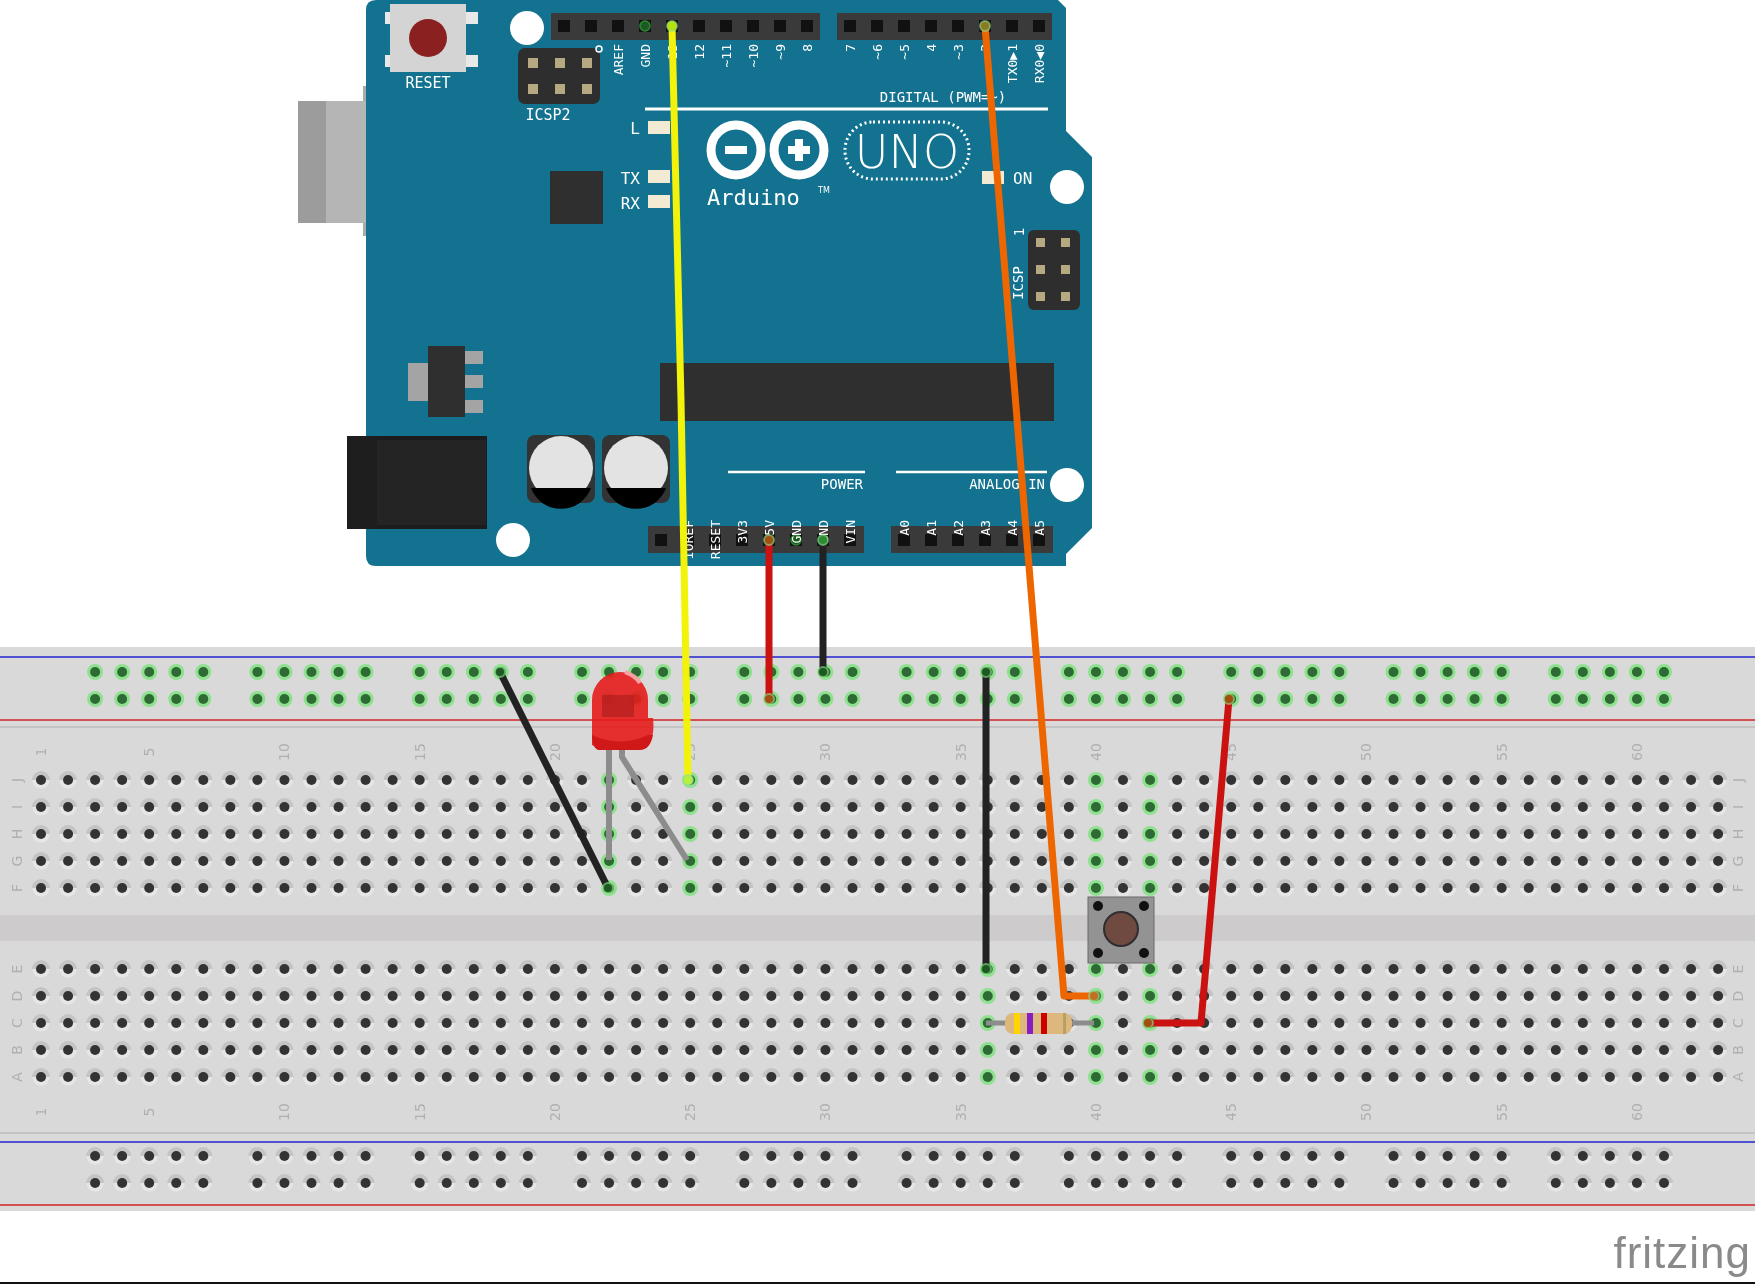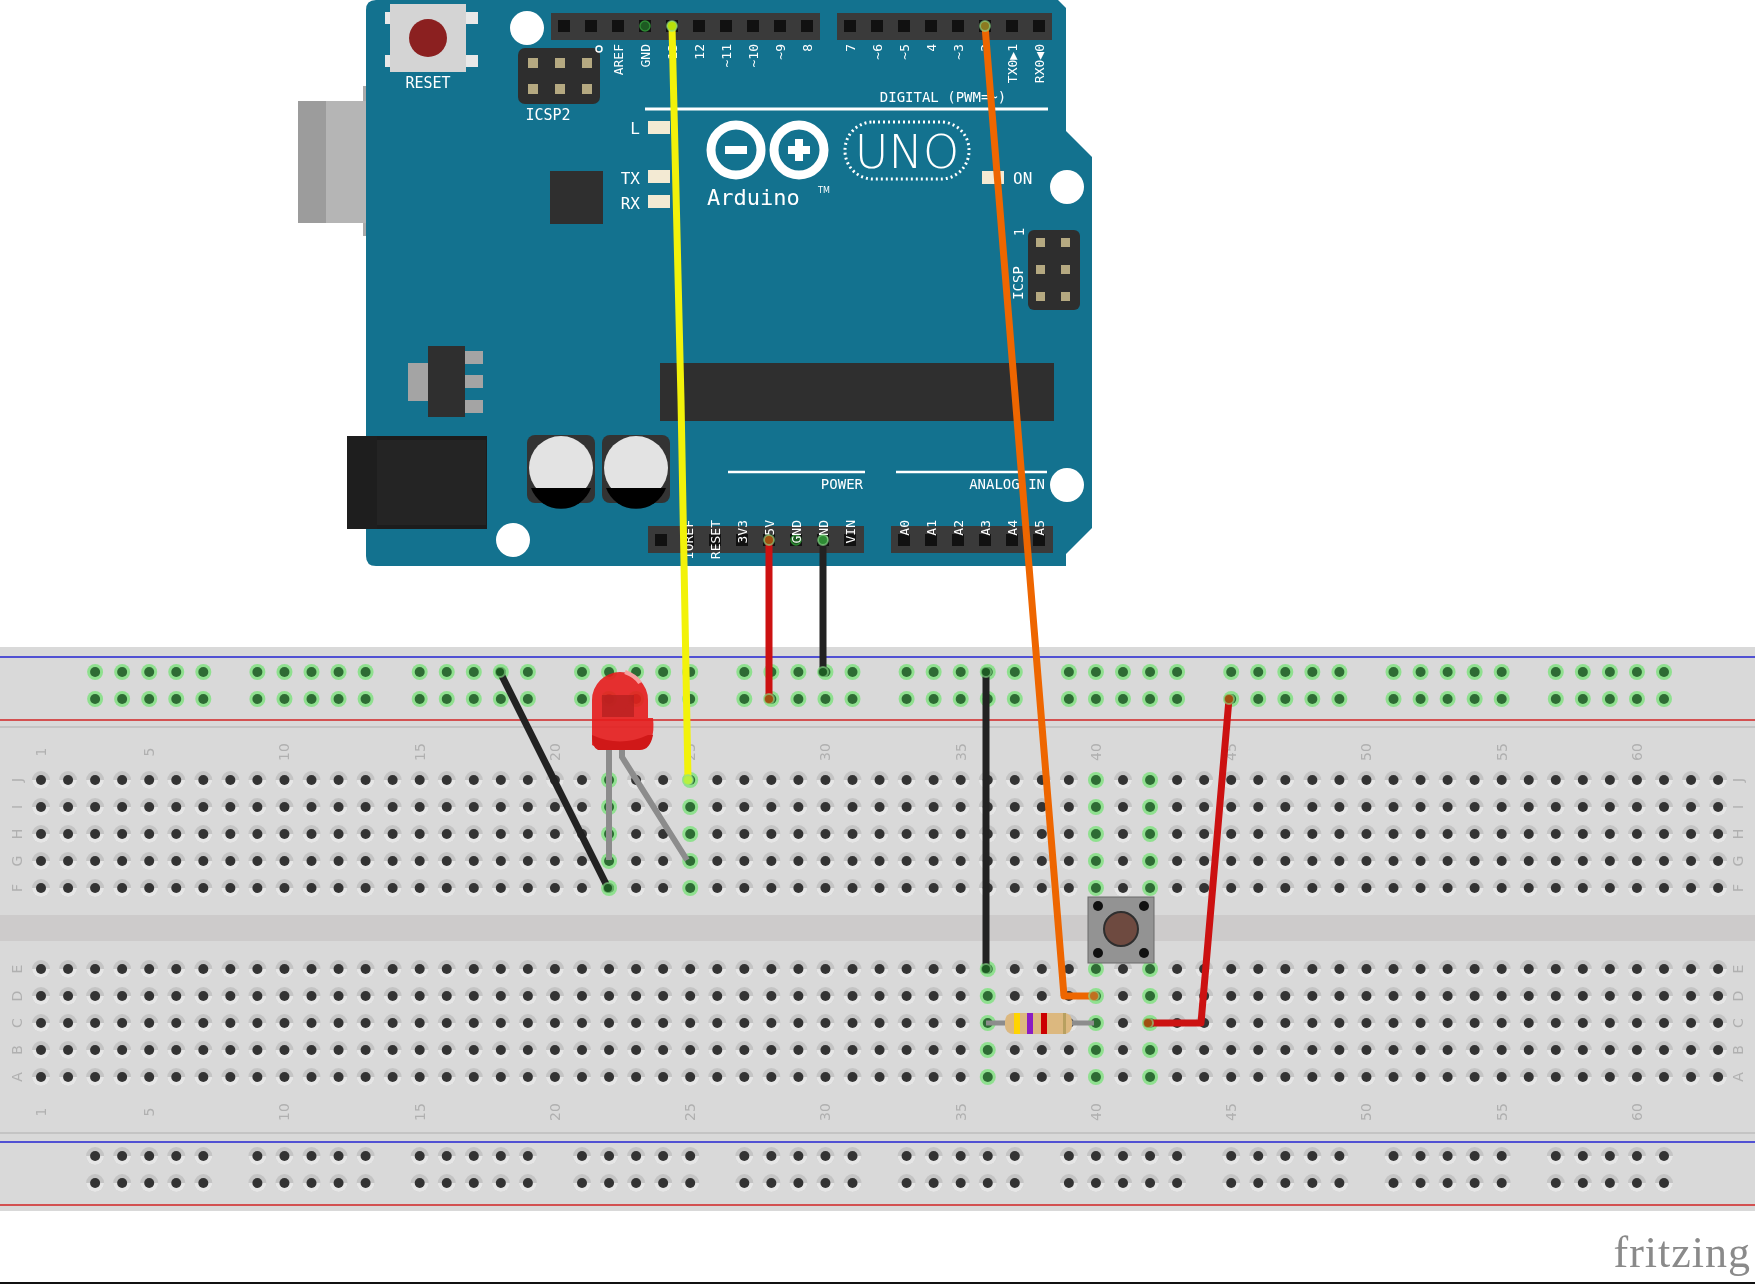--- a/index.html
+++ b/index.html
@@ -1,18 +1,18 @@
 <!DOCTYPE html>
 <html><head>
 <meta charset="utf-8">
 <style>
   html, body { margin:0; padding:0; background:#ffffff; }
   body { width:1755px; height:1284px; position:relative; overflow:hidden; font-family:"DejaVu Sans Mono", monospace; }
   #stage { position:absolute; left:0; top:0; width:1755px; height:1284px; }
-  .fritz-logo { position:absolute; right:4px; bottom:6px; font-family:Liberation Serif, serif; font-size:44px; color:#8a8a8a; letter-spacing:1px;margin-left:46px; }
+  .fritz-logo { position:absolute; right:4px; bottom:6px; font-family:Liberation Sans, sans-serif; font-size:44px; color:#8a8a8a; letter-spacing:1px;margin-left:46px; }
   .bottom-line { position:absolute; left:0; bottom:0; width:1755px; height:2px; background:#111; }
 </style>
 </head>
 <body>
 
 <svg id="stage" width="1755" height="1284" viewBox="0 0 1755 1284" xmlns="http://www.w3.org/2000/svg">
 
   <g id="breadboard">
     <rect x="0" y="647" width="1755" height="564" fill="#d9d9d9"></rect>
     <line x1="0" y1="657" x2="1755" y2="657" stroke="#2323d0" stroke-width="1.5"></line>

